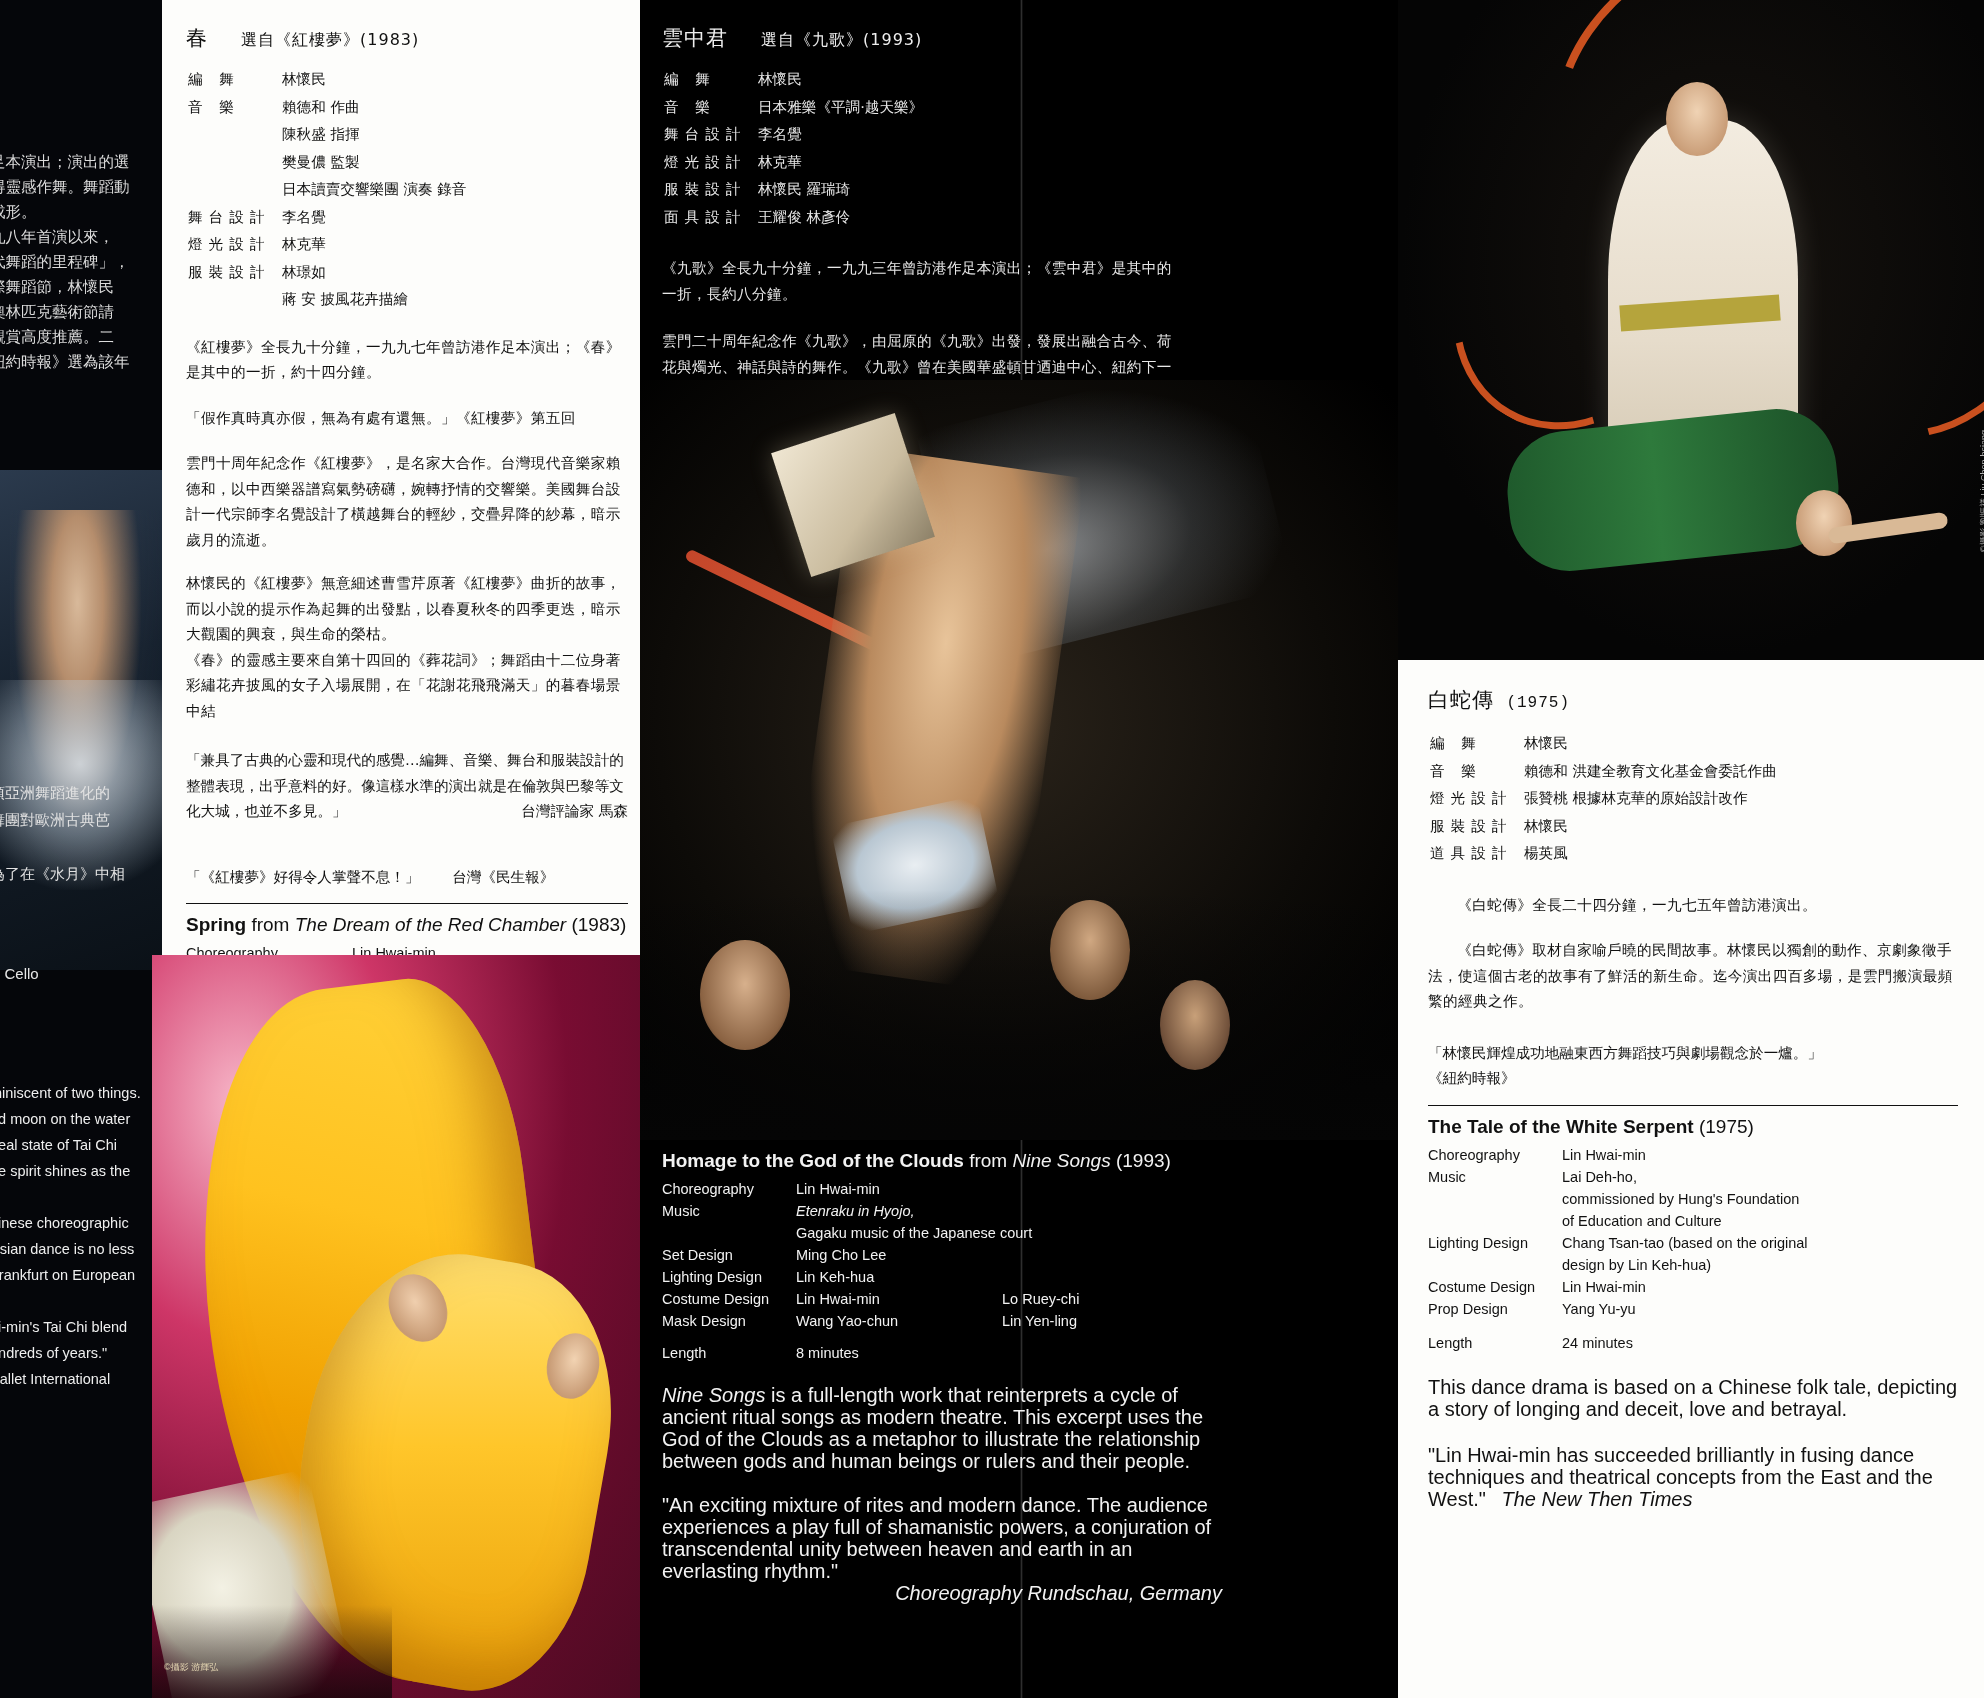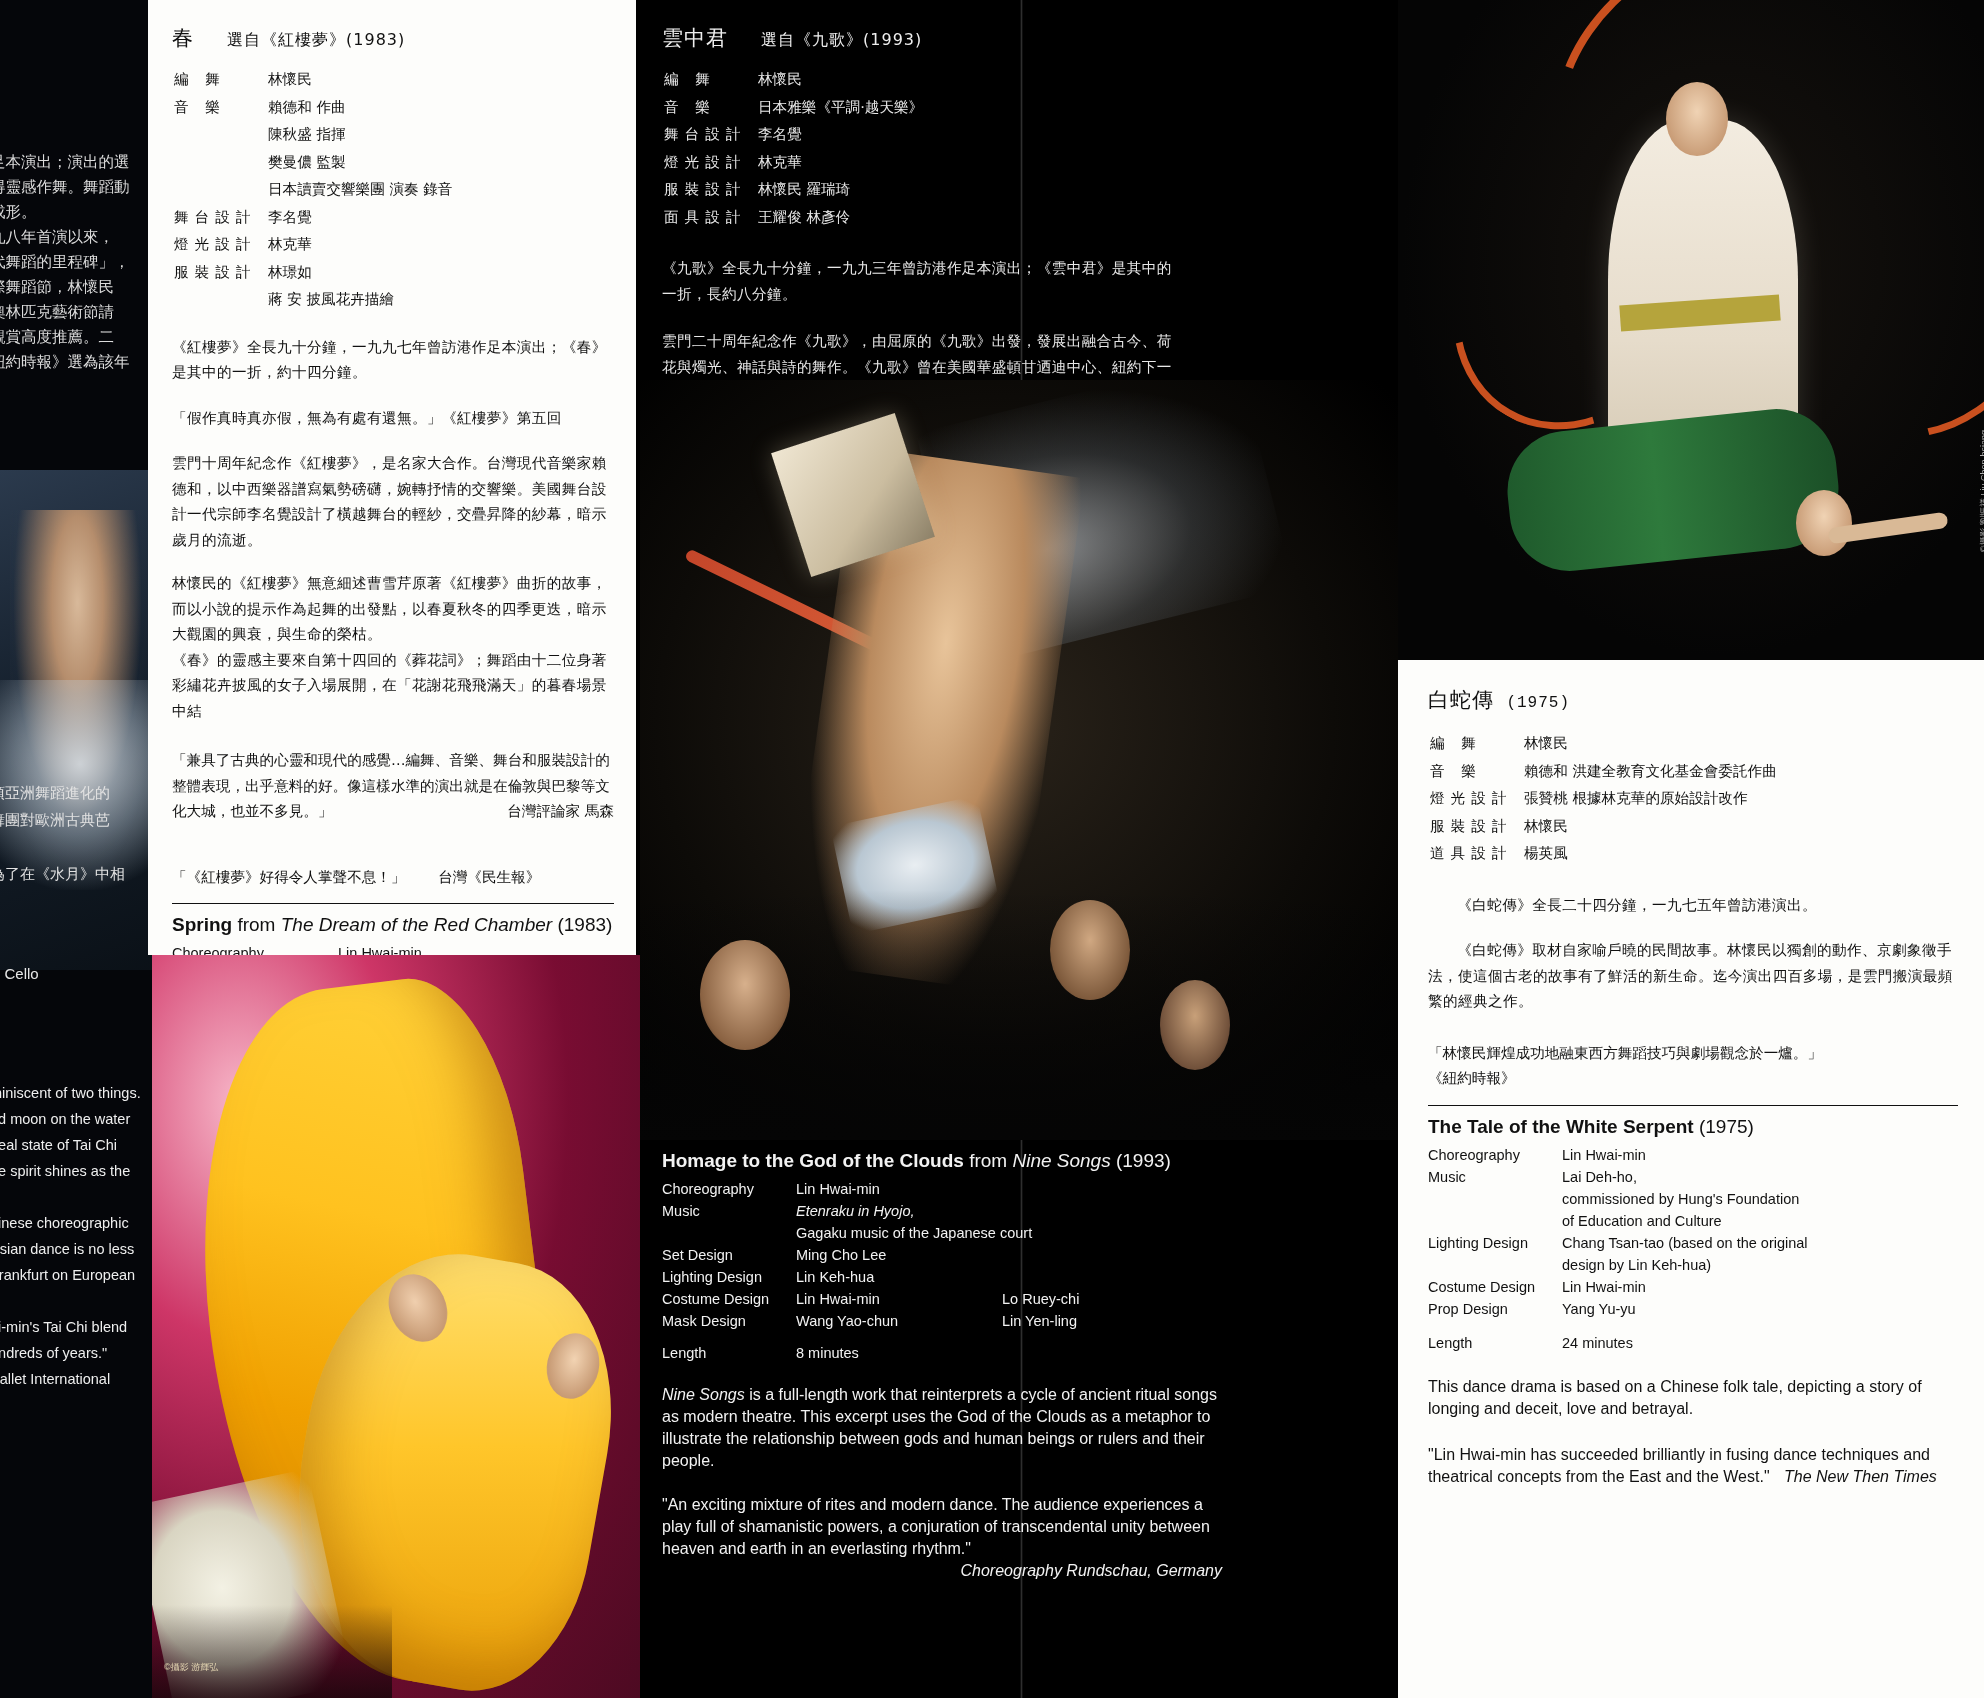--- a/index.html
+++ b/index.html
@@ -39,37 +39,37 @@
     background:radial-gradient(ellipse at 40% 40%, rgba(225,232,238,.85) 0%, rgba(190,205,218,.45) 40%, rgba(20,28,38,0) 72%);
   }
   #left-credit{position:absolute;left:168px;top:810px;width:120px;
     transform:rotate(-90deg);transform-origin:left top;
     font-size:9px;color:#9a9a9a;white-space:nowrap;}
   #left-lower-text{position:absolute;left:-10px;top:1085px;width:205px;
     font-size:15px;line-height:27px;color:#e2e2e2;}
   #left-cello{position:absolute;left:-8px;top:965px;font-size:15px;color:#e8e8e8;}
 
   
-  #panel-a{left:148px;top:0;width:488px;height:955px;padding:0;}
+  #panel-a{left:162px;top:0;width:488px;height:955px;padding:0;}
   #panel-a .inner{padding:10px 22px 0 24px;}
   .cjk-title{font-size:19px;letter-spacing:1px;}
   .cjk-title .main{font-size:21px;font-weight:normal;}
   .cjk-body{font-size:14.6px;line-height:25.5px;letter-spacing:.4px;}
   .credit-table{font-size:14.6px;line-height:25.5px;}
   .credit-table td{vertical-align:top;padding:0;}
   .lbl{width:92px;letter-spacing:6px;}
   .quote{font-size:14.6px;line-height:25.5px;}
   hr.rule{border:none;border-top:1px solid #111;margin:14px 0 10px 0;}
 
   .en-head{font-size:19px;font-weight:bold;margin:0 0 6px 0;}
   .en-head i{font-style:italic;}
   .en-table{font-size:14.5px;line-height:22px;border-collapse:collapse;}
   .en-table td{vertical-align:top;padding:0 6px 0 0;}
   .en-table td.k{width:128px;}
-  .en-para{font-size:16px;line-height:22px;margin:8px 0 0 0;}
+  .en-para{font-size:20px;line-height:22px;margin:8px 0 0 0;}
   .en-para i{font-style:italic;}
   .small-italic{font-style:italic;}
 
   
   #photo-yellow{left:152px;top:955px;width:488px;height:743px;overflow:hidden;
     background:#6d1230;}
   #photo-yellow .bg{position:absolute;inset:0;
     background:
       radial-gradient(ellipse at 18% 20%, #f7b6c8 0%, rgba(215,60,110,.85) 28%, rgba(120,12,50,.9) 58%, #4d0a22 100%),
       linear-gradient(120deg,#b2154a 0%, #7d0f33 50%, #3d0b1c 100%);

